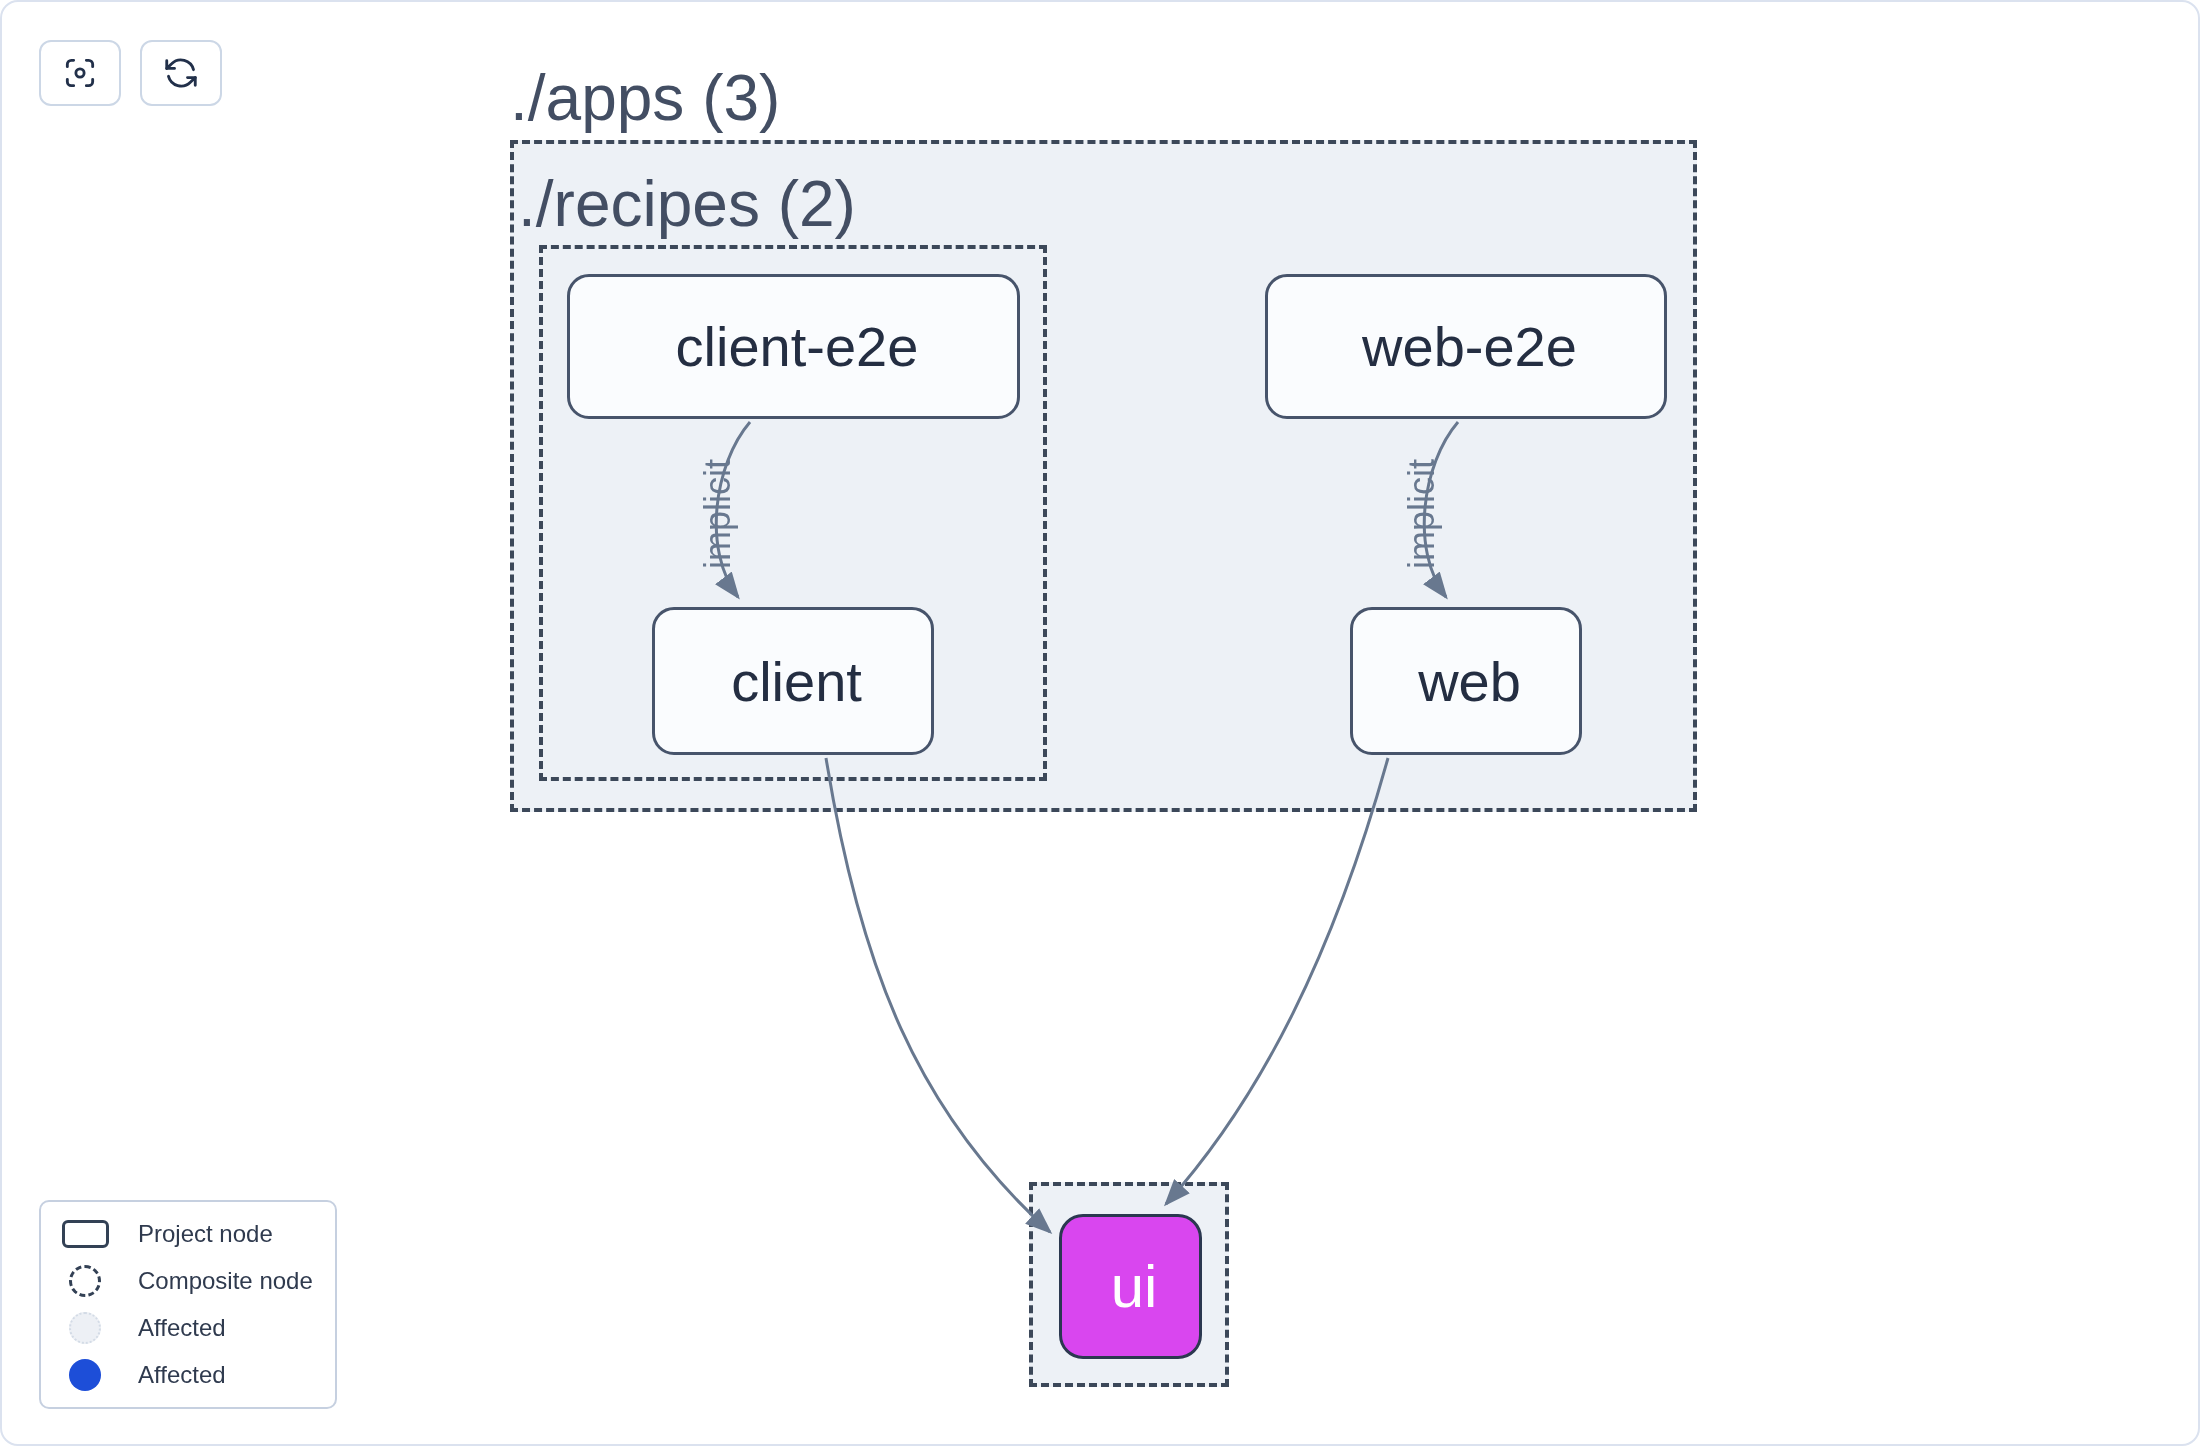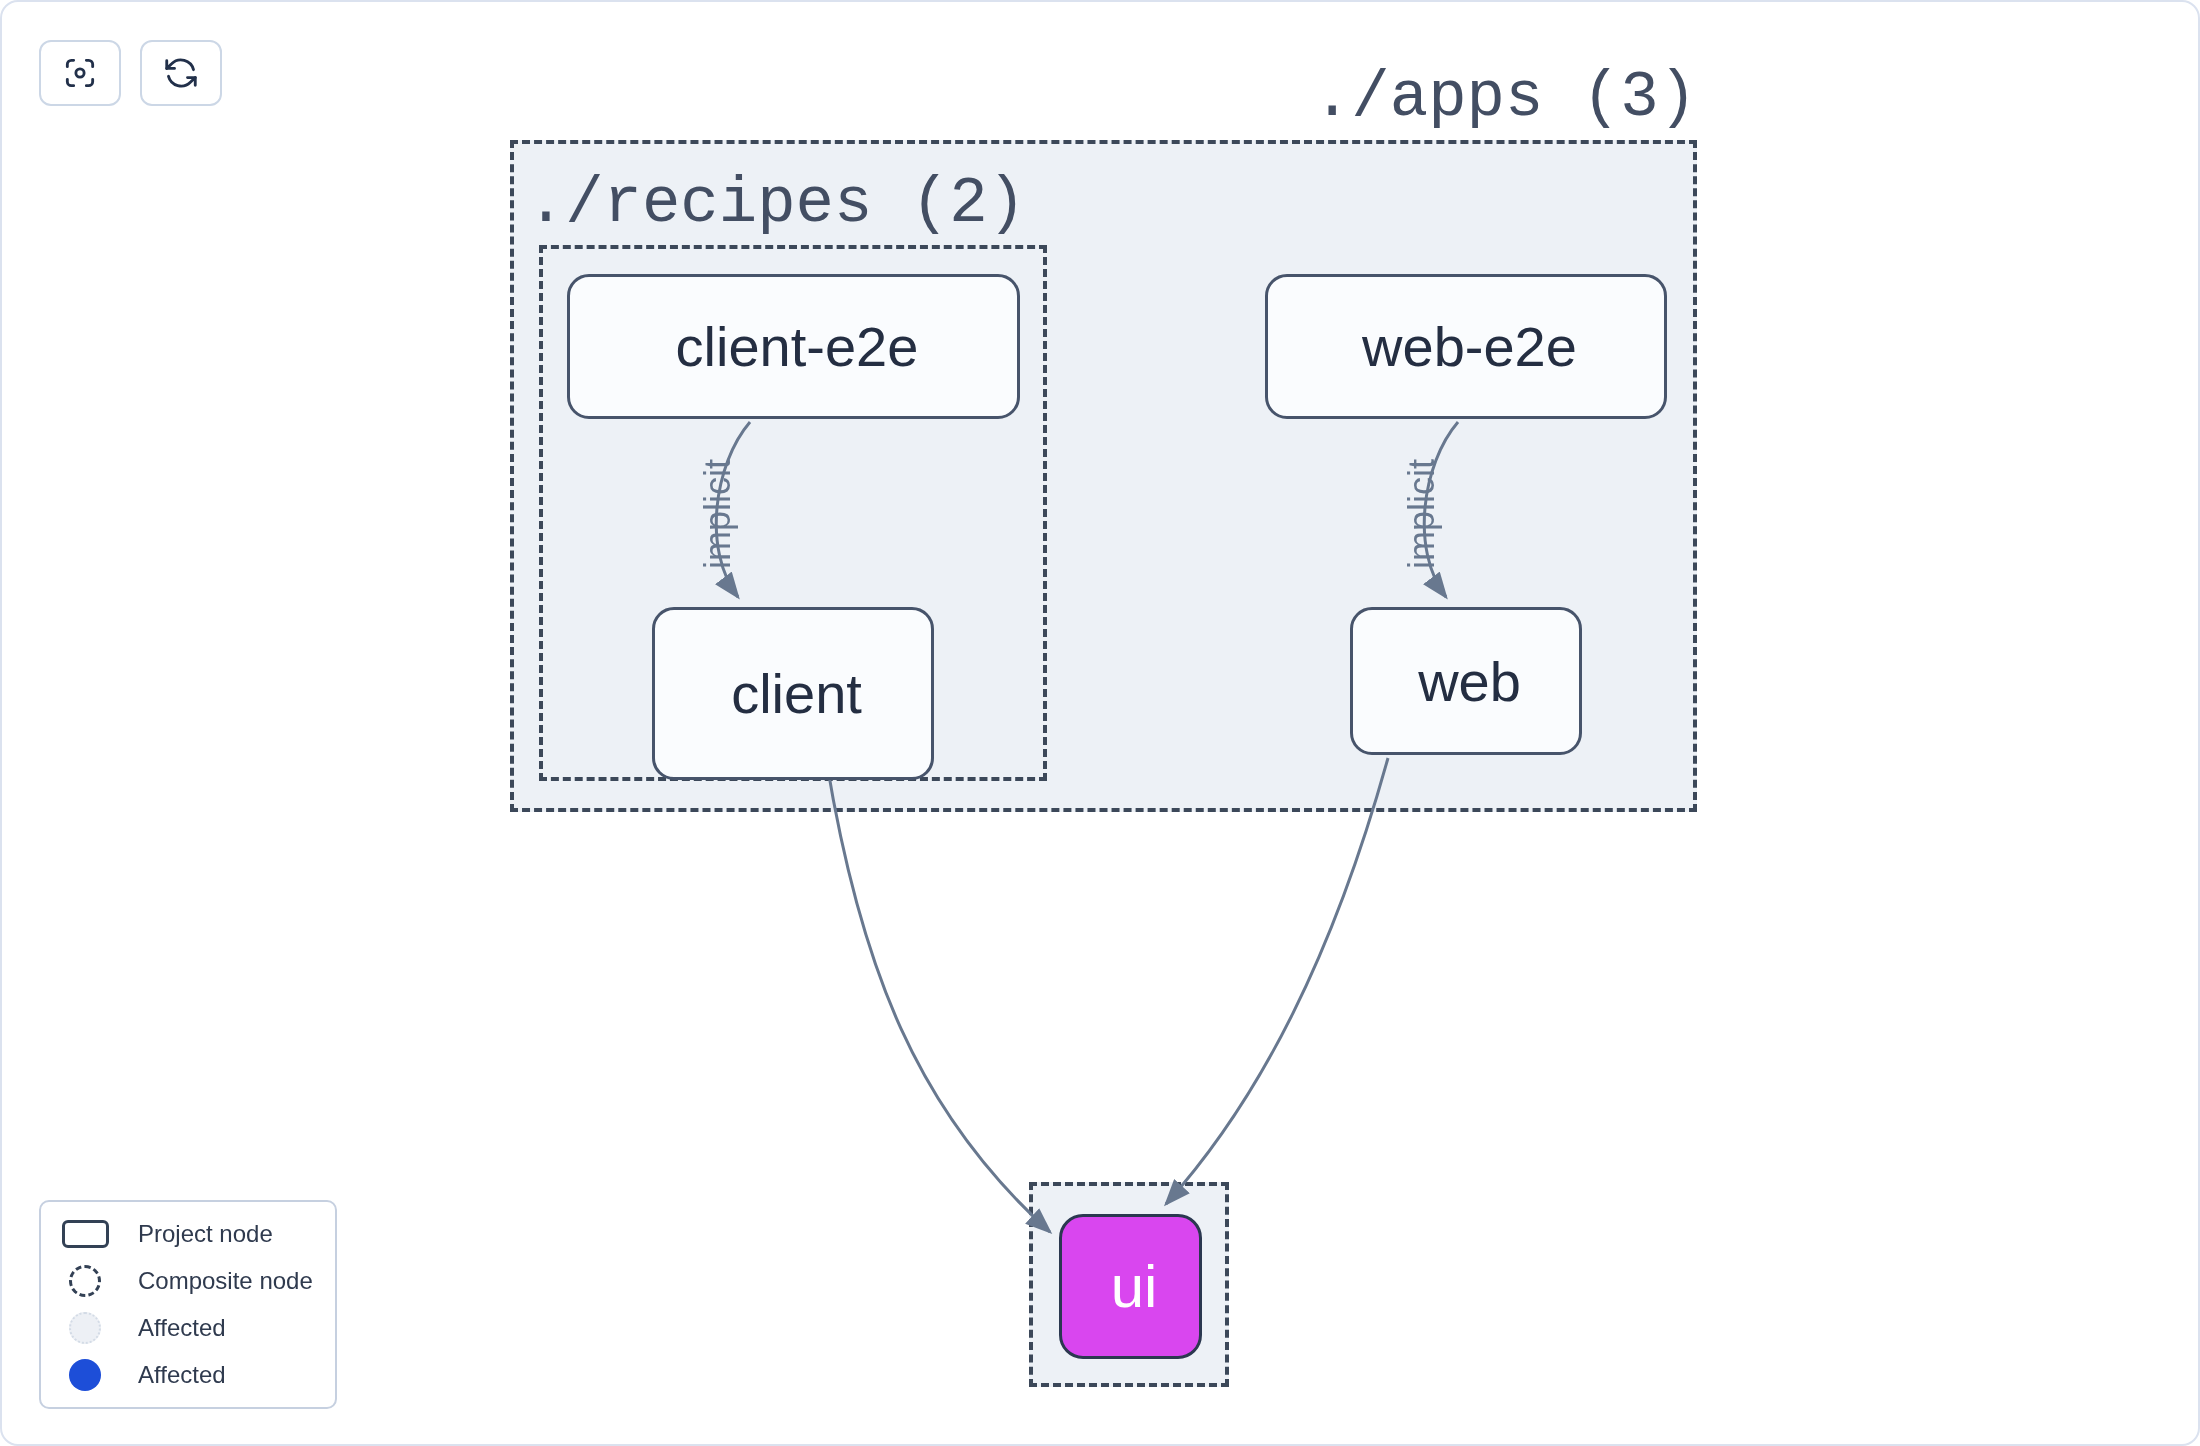--- a/index.html
+++ b/index.html
@@ -20,22 +20,22 @@
 
   
   .composite{
     position:absolute;box-sizing:border-box;
     background:#edf1f6;border:4px dashed #3c4859;
   }
   #box-apps{left:508px;top:138px;width:1187px;height:672px;}
   #box-recipes{left:537px;top:243px;width:508px;height:536px;background:transparent;}
   #box-libs{left:1027px;top:1180px;width:200px;height:205px;}
   .composite-label{
-    position:absolute;font-size:64px;color:#434e63;text-align:right;
-    white-space:nowrap;line-height:72px;font-family:Liberation Mono, monospace;
+    position:absolute;font-size:64px;color:#434e63;text-align:left;
+    white-space:nowrap;line-height:72px;
   }
   #label-apps{left:508px;top:60px;width:1187px;}
   #label-recipes{left:516px;top:166px;width:508px;}
   #label-libs{left:927px;top:1102px;width:400px;}
 
   
   .edge-label{
     position:absolute;color:#68788f;font-size:36px;white-space:nowrap;
     transform:translate(-50%,-50%) rotate(-90deg);
   }
@@ -47,21 +47,21 @@
   #edges path.edge{stroke:#68788f;stroke-width:3;fill:none;}
 
   
   .node{
     position:absolute;box-sizing:border-box;display:flex;align-items:center;justify-content:center;
     background:#fafcfe;border:3px solid #47546b;border-radius:22px;
     color:#242e42;font-size:56px;cursor:pointer;white-space:nowrap;padding-left:7px;
   }
   #node-client-e2e{left:565px;top:272px;width:453px;height:145px;}
   #node-web-e2e{left:1263px;top:272px;width:402px;height:145px;}
-  #node-client{left:650px;top:605px;width:282px;height:173px;}
+  #node-client{left:650px;top:605px;width:282px;height:148px;}
   #node-web{left:1348px;top:605px;width:232px;height:148px;}
   #node-ui{
     left:1057px;top:1212px;width:143px;height:145px;
     background:#d946ef;border-color:#2b3850;color:#ffffff;font-size:60px;border-radius:24px;
   }
 
   
   .legend{
     position:absolute;left:37px;top:1198px;width:298px;height:209px;box-sizing:border-box;
     background:#fff;border:2px solid #c6d0e0;border-radius:10px;

